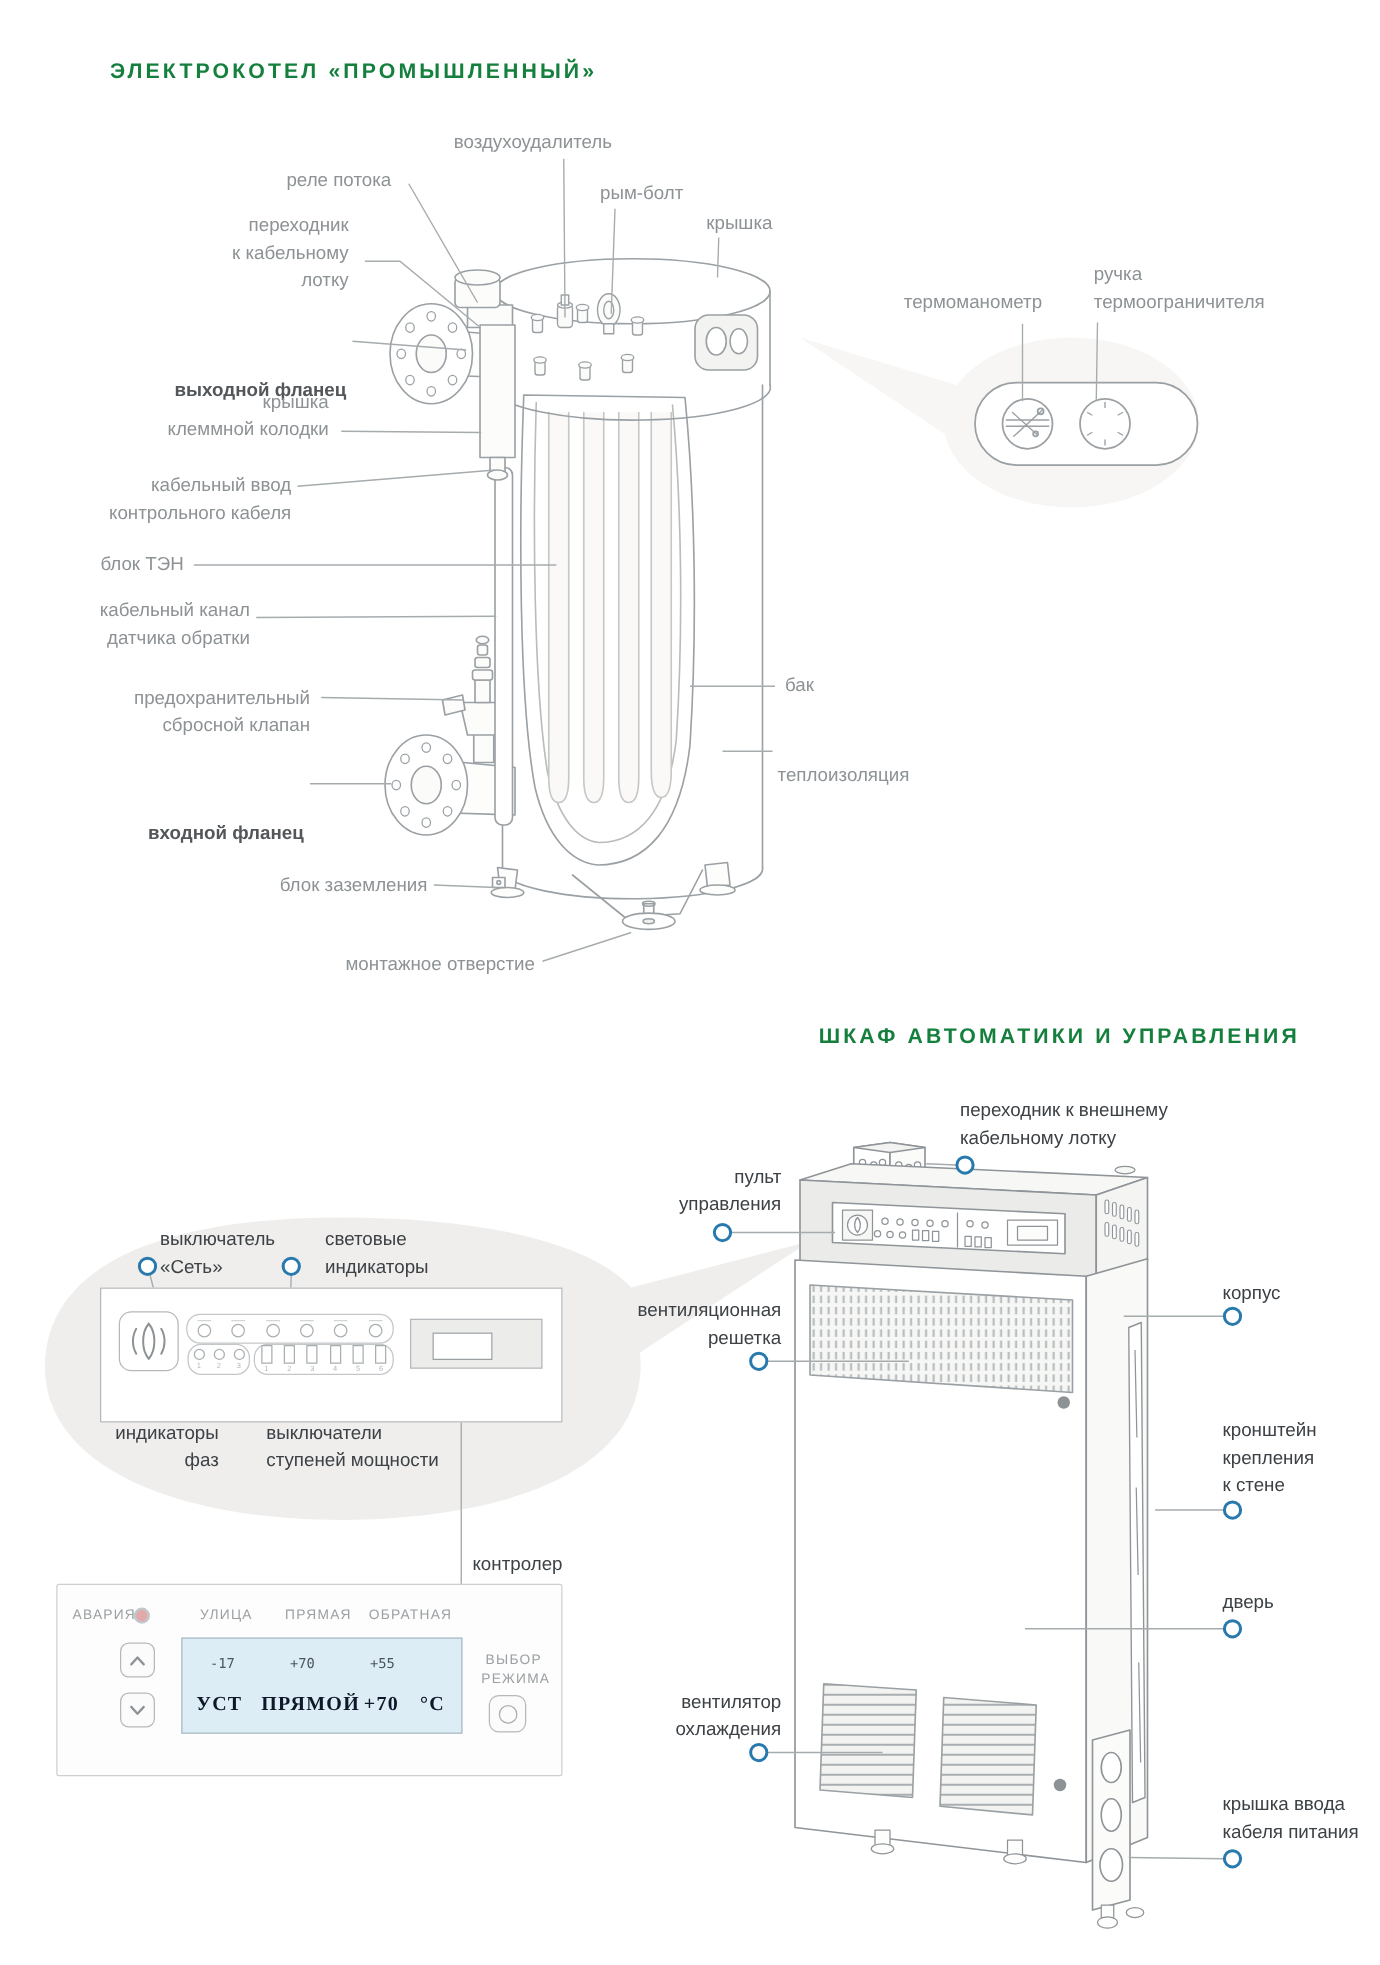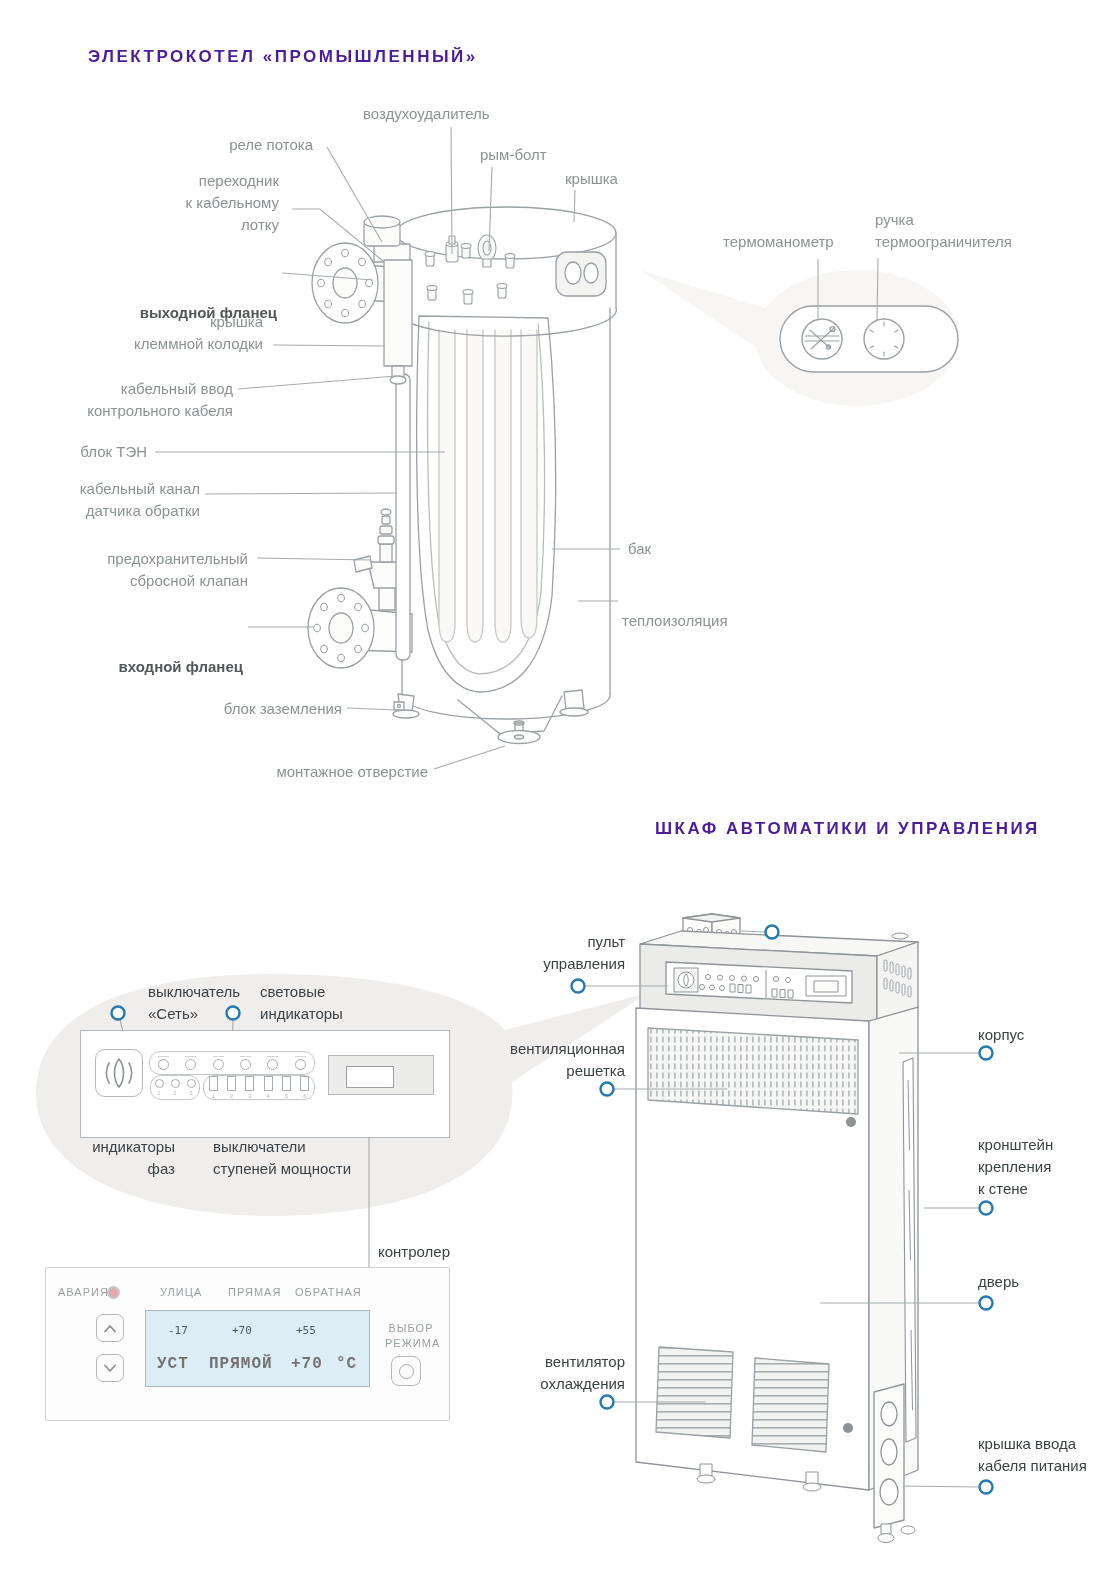--- a/index.html
+++ b/index.html
@@ -1,20 +1,20 @@
 <!DOCTYPE html>
 <html><head>
 <meta charset="utf-8">
 <style>
   html,body{margin:0;padding:0;background:#fff;}
   .page{position:relative;width:1104px;height:1572px;background:#fff;overflow:hidden;
         font-family:"Liberation Sans",sans-serif;}
   .art{position:absolute;left:0;top:0;z-index:0;}
   .title{position:absolute;z-index:2;margin:0;font-weight:600;font-size:17px;line-height:1;
-         letter-spacing:2.5px;color:#4c1d95;white-space:nowrap;}
+         letter-spacing:2.5px;color:#15803d;white-space:nowrap;}
   .lbl{position:absolute;z-index:2;font-size:15px;line-height:22px;color:#8d9295;
        white-space:pre-line;}
   .lbl.ra{text-align:right;}
   .lbl.b{color:#53575a;font-weight:700;margin-top:40px;}
   .lbl.dk{color:#3c4145;}
   
   .pc-panel{position:absolute;left:80px;top:1030px;width:368px;height:106px;background:#fff;
             border:1.5px solid #b5b9bc;z-index:1;}
   .pc-knob{position:absolute;left:95px;top:1049px;width:46px;height:46px;border:1.5px solid #b5b9bc;
            border-radius:10px;z-index:2;display:flex;align-items:center;justify-content:center;}
@@ -36,22 +36,22 @@
   .ctrl-small{position:absolute;z-index:2;font-size:11px;letter-spacing:1px;color:#9ba0a3;
               white-space:pre-line;line-height:15px;}
   .led-alarm{position:absolute;left:107px;top:1286px;width:9px;height:9px;border-radius:50%;
              background:#e2a9ad;border:2.5px solid #c3c7c9;z-index:2;}
   .btn{position:absolute;width:26px;height:26px;border:1.5px solid #b5b9bc;border-radius:7px;
        background:#fbfbfb;display:flex;align-items:center;justify-content:center;z-index:2;}
   .disp{position:absolute;left:145px;top:1310px;width:223px;height:75px;background:#ddedf6;
         border:1.5px solid #a8bac4;z-index:1;}
   .lcd1{position:absolute;z-index:2;font-family:"DejaVu Sans Mono",monospace;font-size:11px;
         color:#4a5560;}
-  .lcd2{position:absolute;z-index:2;font-family:Liberation Mono, monospace;font-size:16px;
-        font-weight:700;color:#737373;letter-spacing:1px;}
+  .lcd2{position:absolute;z-index:2;font-family:Liberation Serif, serif;font-size:16px;
+        font-weight:700;color:#0f172a;letter-spacing:1px;}
   .mode-btn{position:absolute;left:391px;top:1356px;width:28px;height:28px;border:1.5px solid #b5b9bc;
             border-radius:8px;background:#fbfbfb;display:flex;align-items:center;justify-content:center;z-index:2;}
   .mode-circle{width:13px;height:13px;border:1.5px solid #a9aeb1;border-radius:50%;}
 </style>
 </head>
 <body>
 
 <div class="page">
 
 <svg class="art" width="1104" height="1572" viewBox="0 0 1104 1572">
@@ -366,35 +366,37 @@
 <div class="lbl ra" style="right:762px;top:698px;">блок заземления</div>
 <div class="lbl ra" style="right:676px;top:761px;">монтажное отверстие</div>
 <div class="lbl" style="left:480px;top:144px;">рым-болт</div>
 <div class="lbl" style="left:565px;top:168px;">крышка</div>
 <div class="lbl" style="left:628px;top:538px;">бак</div>
 <div class="lbl" style="left:622px;top:592px;margin-top:18px;">теплоизоляция</div>
 <div class="lbl" style="left:723px;top:231px;">термоманометр</div>
 <div class="lbl" style="left:875px;top:209px;">ручка
 термоограничителя</div>
 
+<div class="lbl dk" style="left:768px;top:878px;">переходник к внешнему
+кабельному лотку</div>
 <div class="lbl dk ra" style="right:479px;top:931px;">пульт
 управления</div>
 <div class="lbl dk ra" style="right:479px;top:1038px;">вентиляционная
 решетка</div>
 <div class="lbl dk" style="left:978px;top:1024px;">корпус</div>
 <div class="lbl dk" style="left:978px;top:1134px;">кронштейн
 крепления
 к стене</div>
 <div class="lbl dk" style="left:978px;top:1271px;">дверь</div>
 <div class="lbl dk ra" style="right:479px;top:1351px;">вентилятор
 охлаждения</div>
 <div class="lbl dk" style="left:978px;top:1433px;">крышка ввода
 кабеля питания</div>
 
-<div class="lbl dk" style="left:128px;top:981px;margin-left:20px;">выключатель
+<div class="lbl dk" style="left:128px;top:981px;">выключатель
 «Сеть»</div>
 <div class="lbl dk" style="left:244px;top:981px;margin-left:16px;">световые
 индикаторы</div>
 <div class="lbl dk ra" style="right:929px;top:1136px;">индикаторы
 фаз</div>
 <div class="lbl dk" style="left:213px;top:1136px;">выключатели
 ступеней мощности</div>
 <div class="lbl dk ra" style="right:654px;top:1241px;">контролер</div>
 
 <div class="pc-panel"></div>

